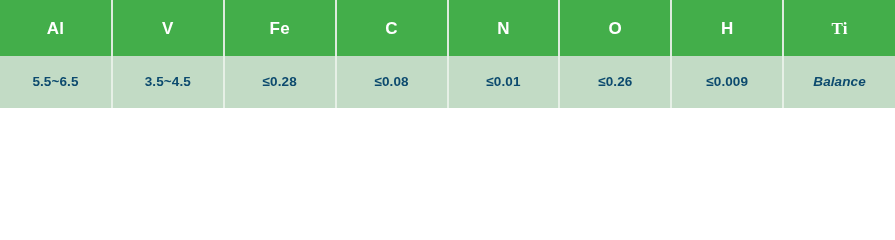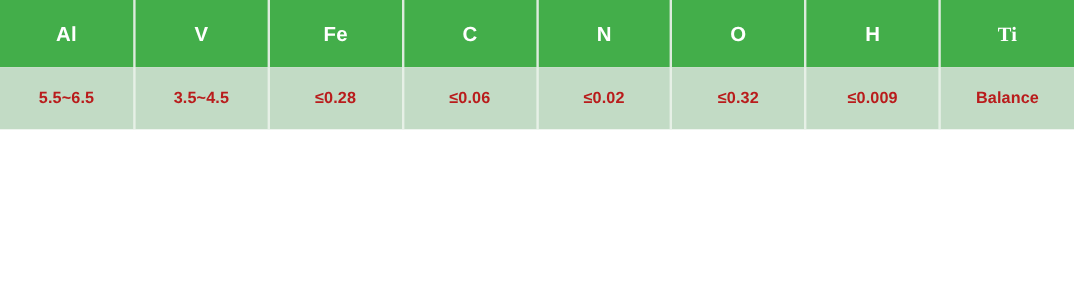--- a/index.html
+++ b/index.html
@@ -47,33 +47,34 @@
     border-right: none;
     font-family: Liberation Serif, serif;
   }
 
   
   .comp-table tbody tr {
     height: 52px;
   }
   .comp-table td {
     background: #C2DBC5;
-    color: #b91c1c;
+    color: #0c4a6e;
     font-size: 13.5px;
     font-weight: bold;
     text-align: center;
     vertical-align: middle;
     padding: 0;
     margin: 2px;
     letter-spacing: 0.1px;
     border-right: 2px solid #E6F0E6;
     line-height: 1;
   }
   .comp-table td:last-child {
     border-right: none;
+    font-style: italic;
   }
 </style>
 </head>
 <body>
 
 <table class="comp-table">
   <colgroup>
     <col>
       <col>
       <col>
@@ -93,20 +94,20 @@
       <th>O</th>
       <th>H</th>
       <th>Ti</th>
     </tr>
   </thead>
   <tbody>
     <tr>
       <td>5.5~6.5</td>
       <td>3.5~4.5</td>
       <td>≤0.28</td>
-      <td>≤0.06</td>
-      <td>≤0.02</td>
-      <td>≤0.32</td>
+      <td>≤0.08</td>
+      <td>≤0.01</td>
+      <td>≤0.26</td>
       <td>≤0.009</td>
       <td>Balance</td>
     </tr>
   </tbody>
 </table>
 
 </body></html>

